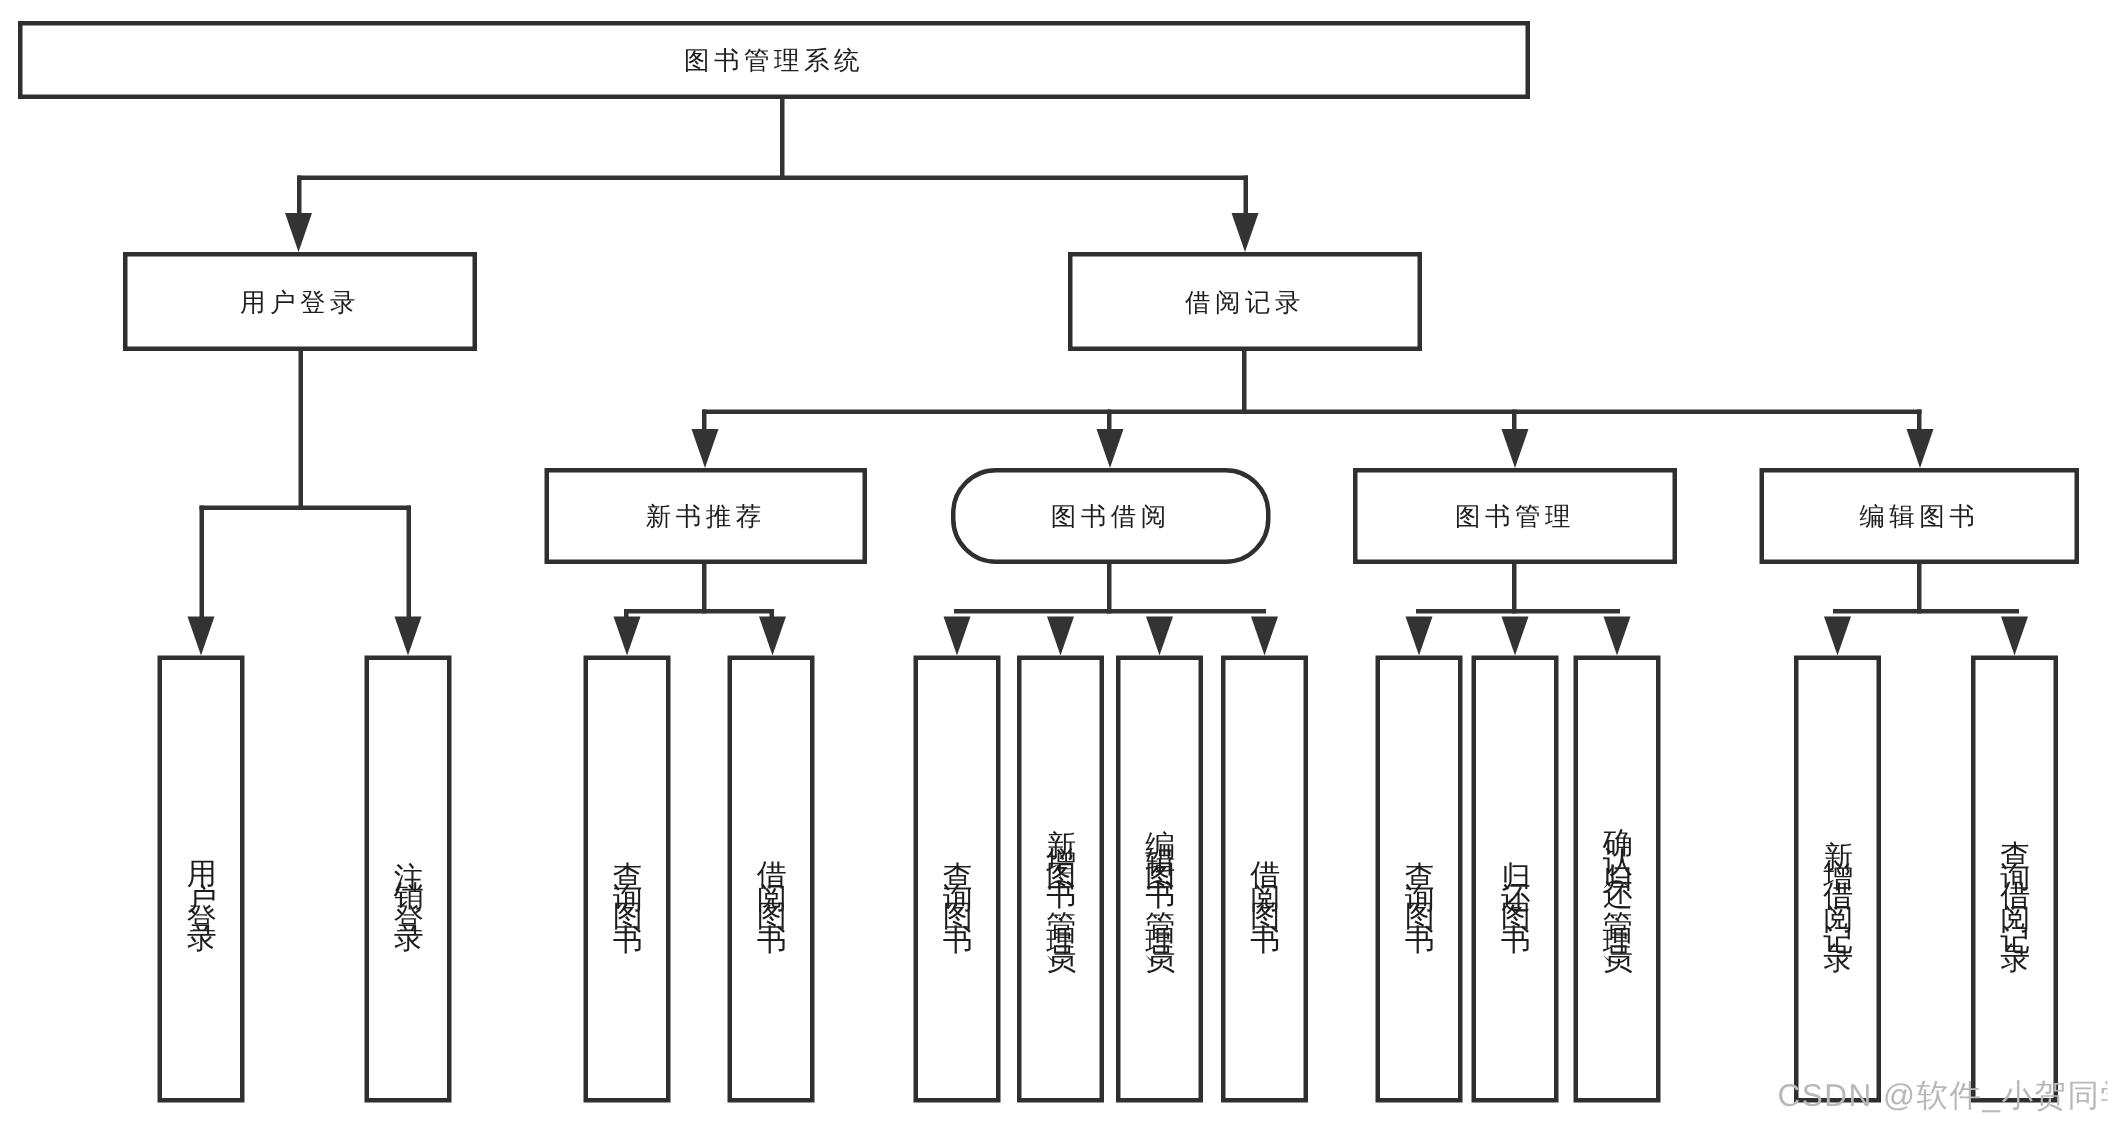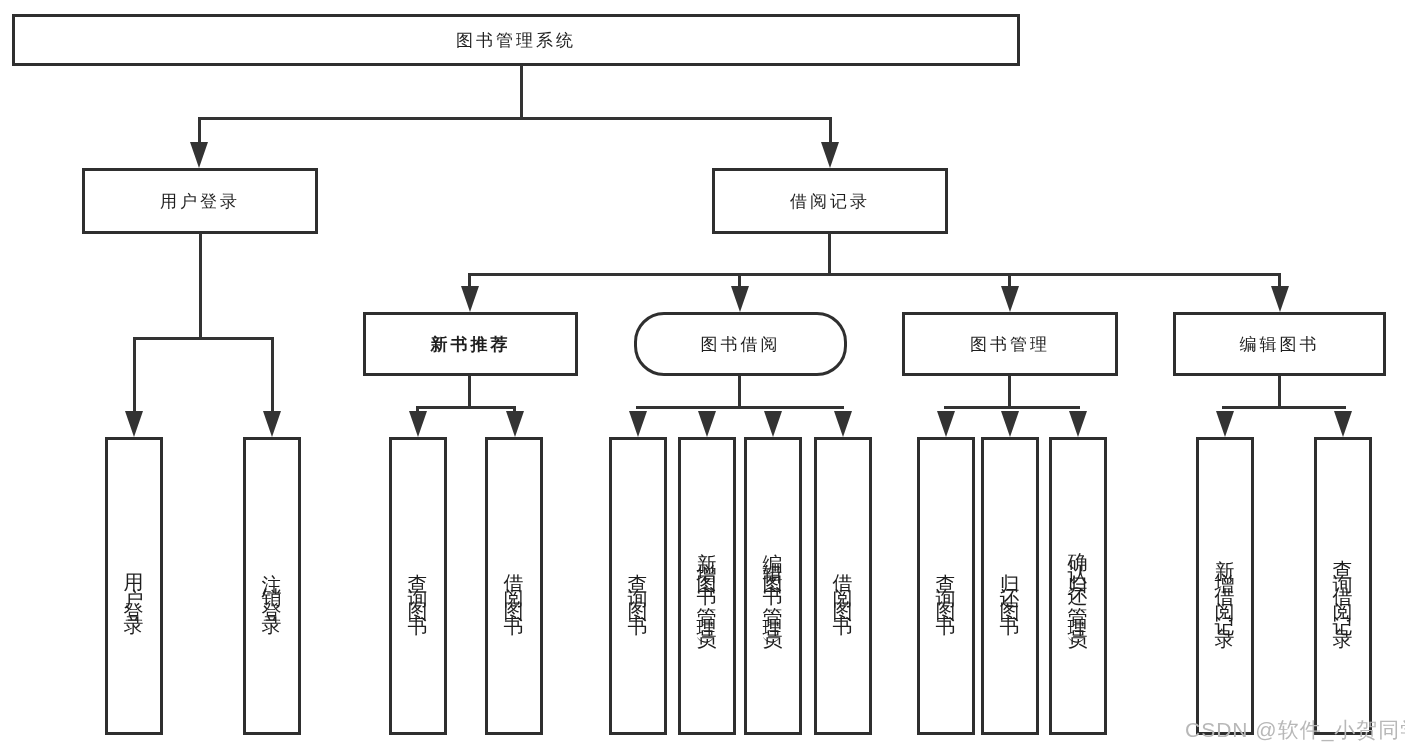--- a/index.html
+++ b/index.html
@@ -85,21 +85,21 @@
   <div class="hline" style="left:468px;top:273px;width:813px;"></div>
   <div class="vline" style="left:468px;top:273px;height:20px;"></div>
   <div class="vline" style="left:738px;top:273px;height:20px;"></div>
   <div class="vline" style="left:1008px;top:273px;height:20px;"></div>
   <div class="vline" style="left:1278px;top:273px;height:20px;"></div>
   <div class="arrow" style="left:461px;top:286px;"></div>
   <div class="arrow" style="left:731px;top:286px;"></div>
   <div class="arrow" style="left:1001px;top:286px;"></div>
   <div class="arrow" style="left:1271px;top:286px;"></div>
 
-  <div class="node" style="left:363px;top:312px;width:215px;height:64px;font-weight:bold;">
+  <div class="node" style="left:363px;top:312px;width:215px;height:64px;">
     <span class="hlabel">新书推荐</span>
   </div>
   <div class="node" style="left:634px;top:312px;width:213px;height:64px;border-radius:30px;">
     <span class="hlabel">图书借阅</span>
   </div>
   <div class="node" style="left:902px;top:312px;width:216px;height:64px;">
     <span class="hlabel">图书管理</span>
   </div>
   <div class="node" style="left:1173px;top:312px;width:213px;height:64px;">
     <span class="hlabel">编辑图书</span>

